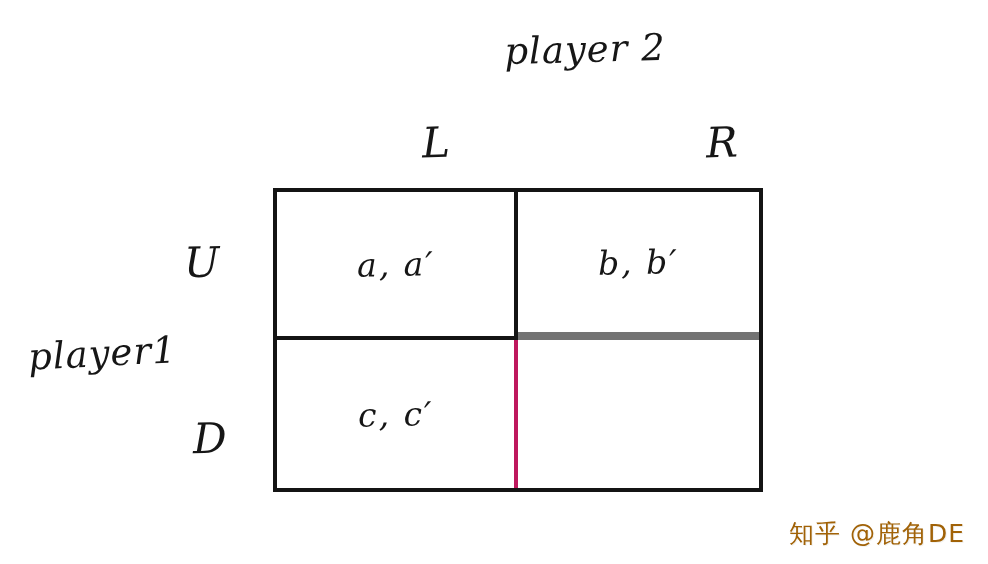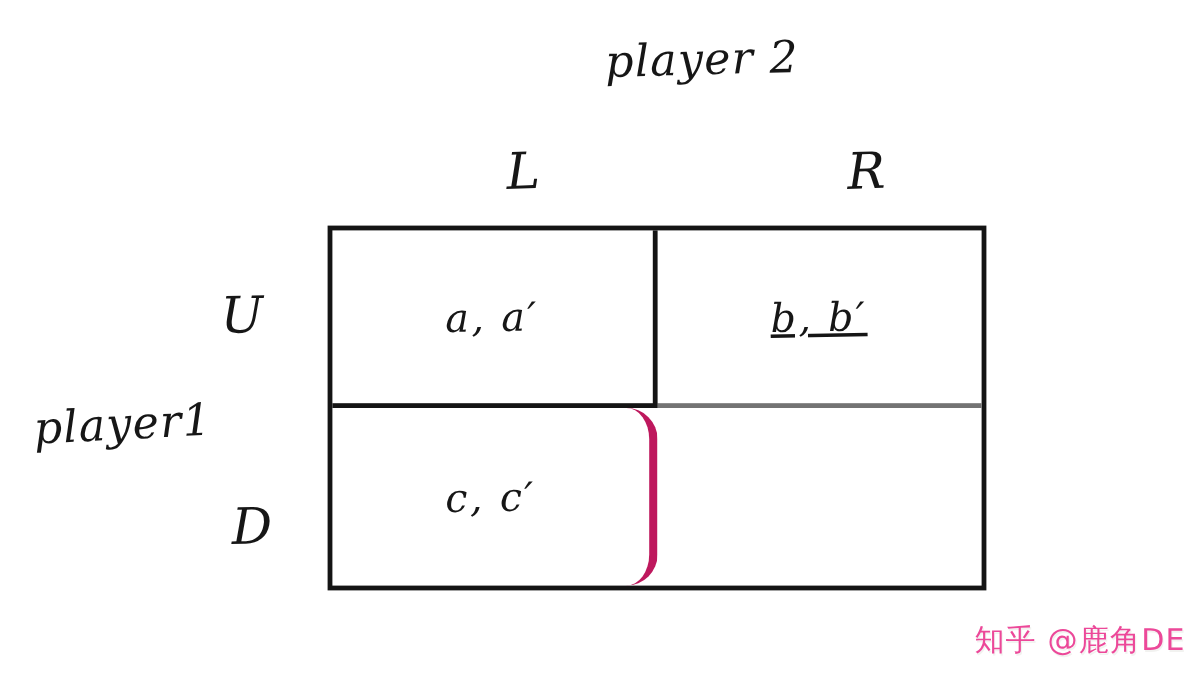--- a/index.html
+++ b/index.html
@@ -49,46 +49,46 @@
     left: 28px;
     top: 332px;
     font-size: 37px;
     letter-spacing: 1px;
     transform: rotate(-3deg);
   }
   .payoff-table {
     position: absolute;
     left: 273px;
     top: 188px;
-    width: 549px;
+    width: 490px;
     height: 304px;
     border: 4px solid #141414;
     display: grid;
     grid-template-columns: 1fr 1fr;
     grid-template-rows: 1fr 1fr;
     background: #ffffff;
   }
   .cell {
     display: flex;
     align-items: center;
     justify-content: center;
     font-size: 33px;
     letter-spacing: 2px;
   }
   .cell.c00 { border-right: 4px solid #141414; border-bottom: 4px solid #141414; }
-  .cell.c01 { border-bottom: 4px solid #737373; text-decoration: underline; }
-  .cell.c10 { border-right: 7px solid #be185d; border-radius: 26px; }
+  .cell.c01 { border-bottom: 8px solid #737373; }
+  .cell.c10 { border-right: 4px solid #be185d; }
   .cell .payoff { transform: rotate(-1deg); }
   .watermark {
     position: absolute;
-    right: 0;
+    right: 23px;
     bottom: 14px;
     font-size: 25px;
     letter-spacing: 1px;
-    color: #ec4899;
+    color: #a16207;
     text-shadow: 1px 1px 0 #f2f2f0;
     font-family: "DejaVu Sans", sans-serif;
     font-style: normal;
   }
 </style>
 </head>
 <body>
 
 <div class="canvas">
 

